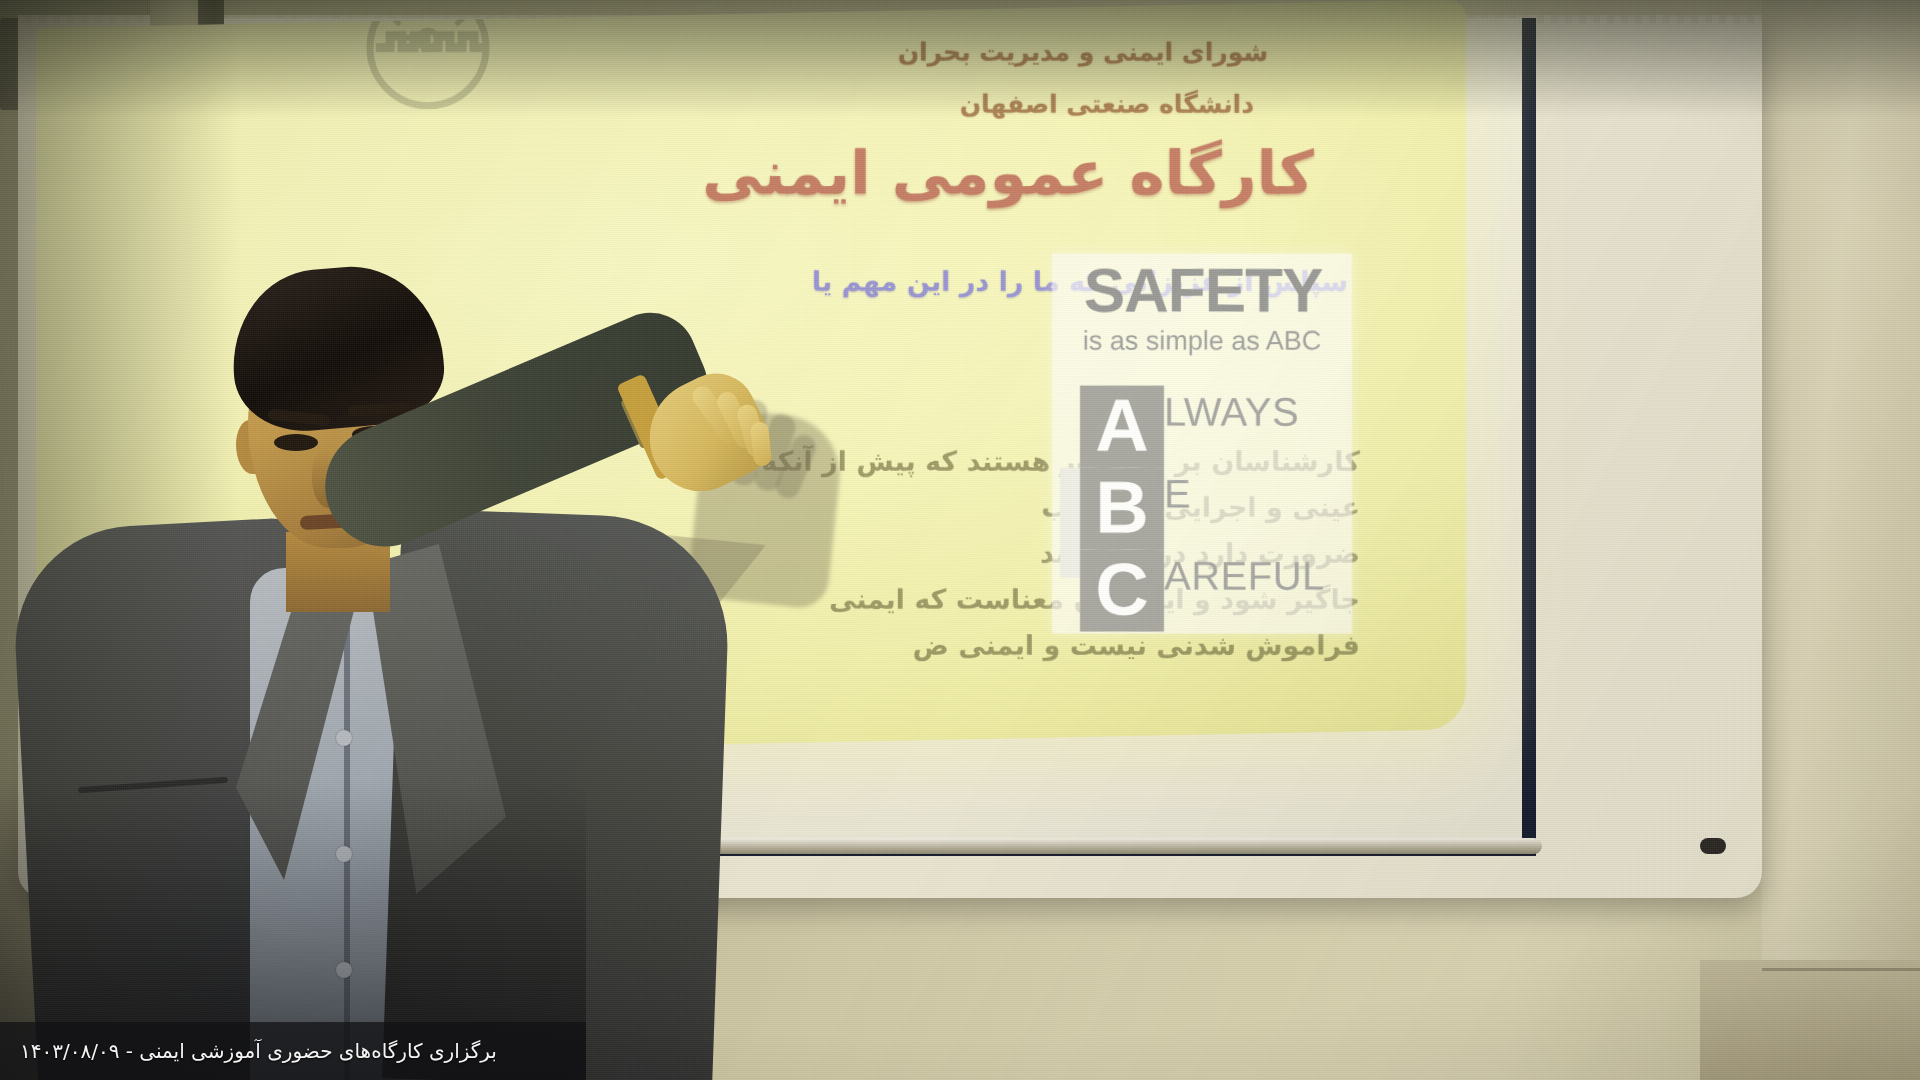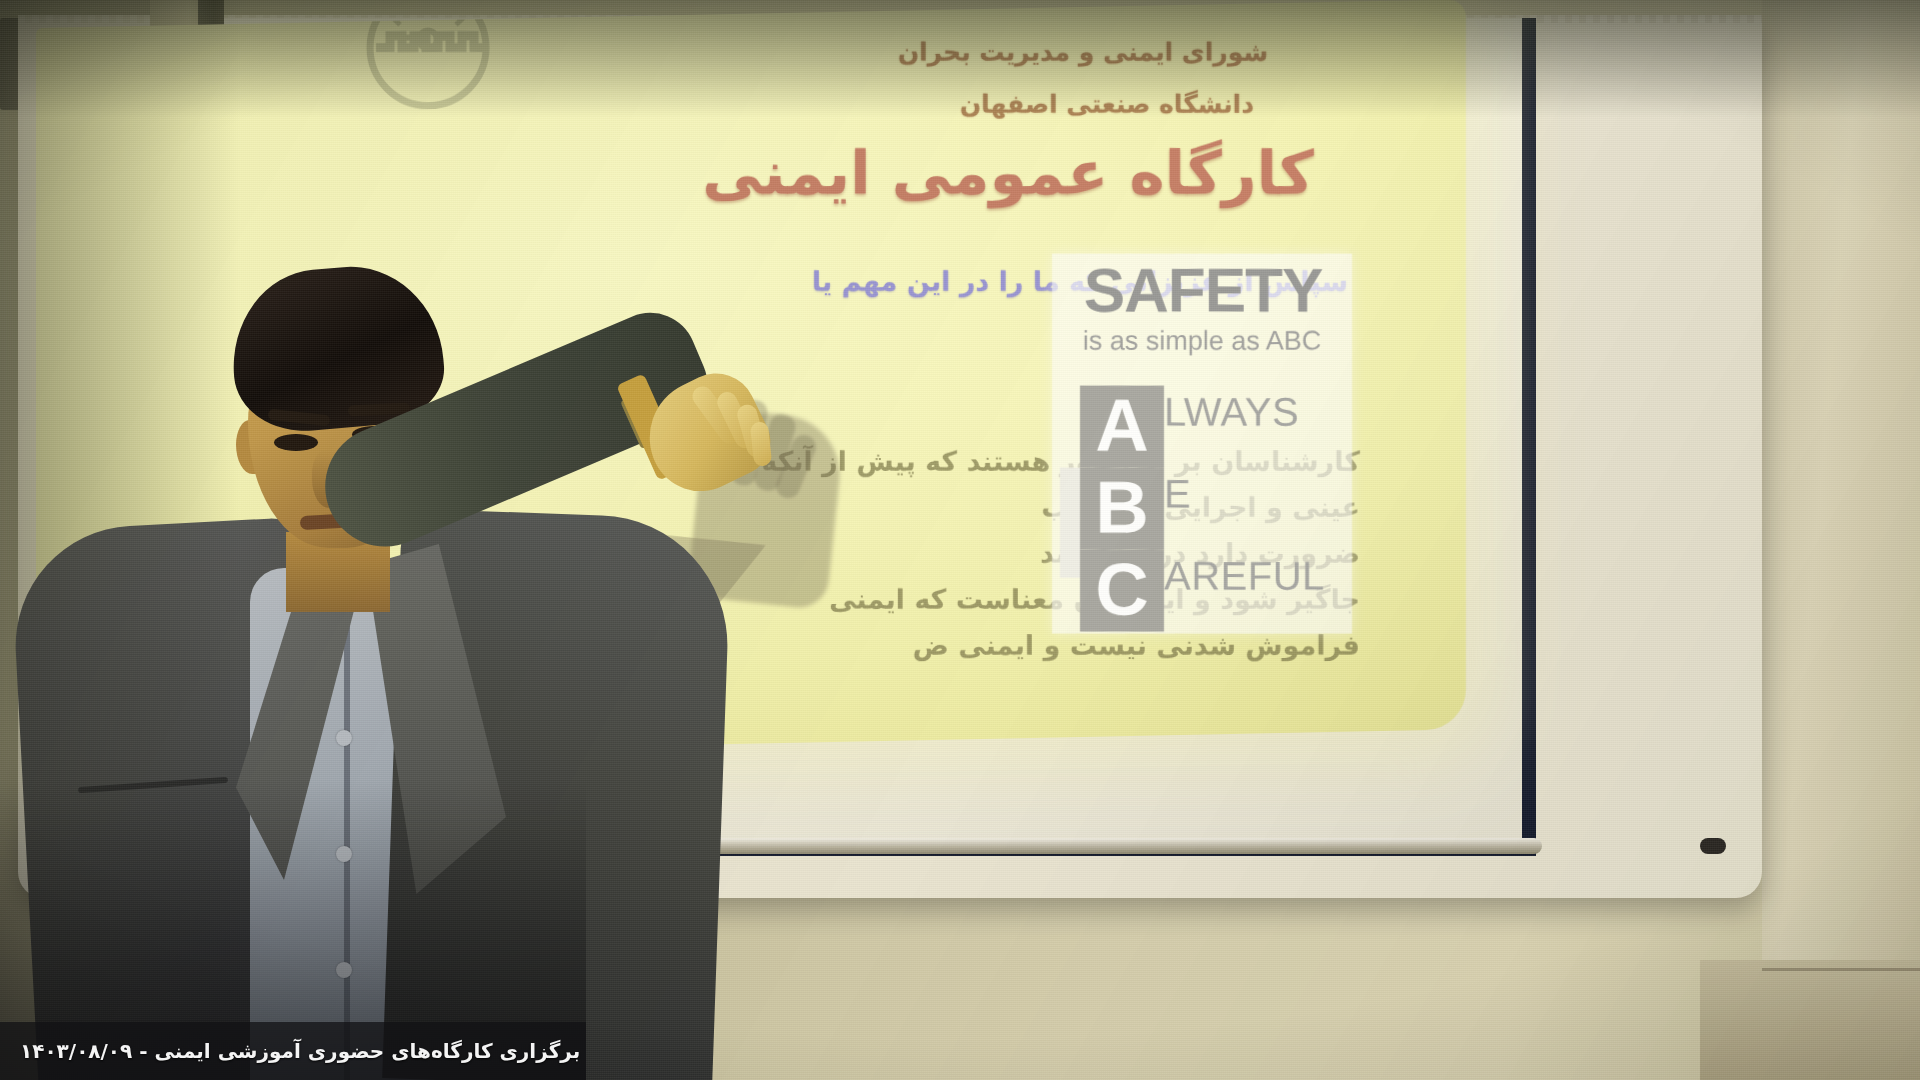--- a/index.html
+++ b/index.html
@@ -314,21 +314,21 @@
   }
 
   
   .caption-bar{
     position:absolute;left:0;bottom:0;width:586px;height:58px;
     background:rgba(18,18,20,.74);
     display:flex;align-items:center;justify-content:flex-end;
     padding:0 28px 0 20px;
   }
   .caption-text{
-    direction:rtl;color:#f4f4f4;font-size:20px;font-weight:700;
+    direction:rtl;color:#f4f4f4;font-size:20px;font-weight:400;
     font-family:"DejaVu Sans","Liberation Sans",sans-serif;
     white-space:nowrap;text-shadow:0 1px 2px rgba(0,0,0,.9);
   }
   .caption-scrim{
     position:absolute;left:0;bottom:0;width:586px;height:300px;
     background:linear-gradient(0deg,rgba(10,10,12,.55),rgba(10,10,12,0));
     pointer-events:none;
   }
 </style>
 </head>

